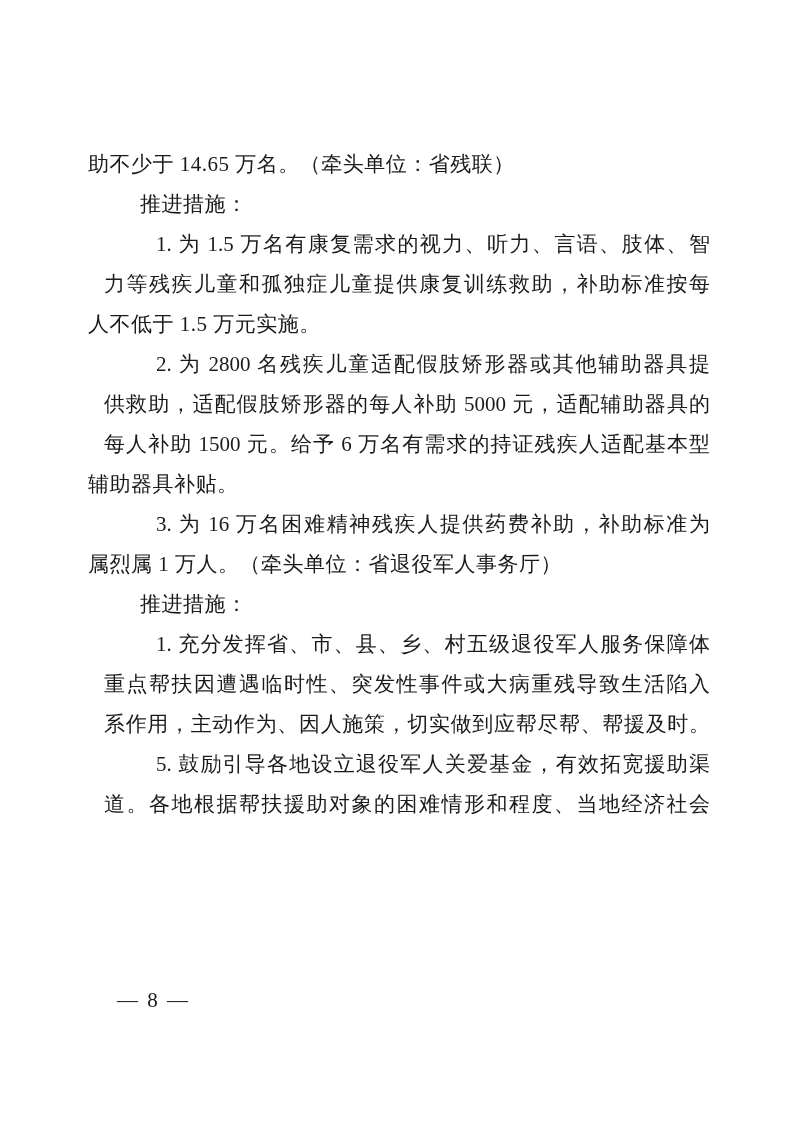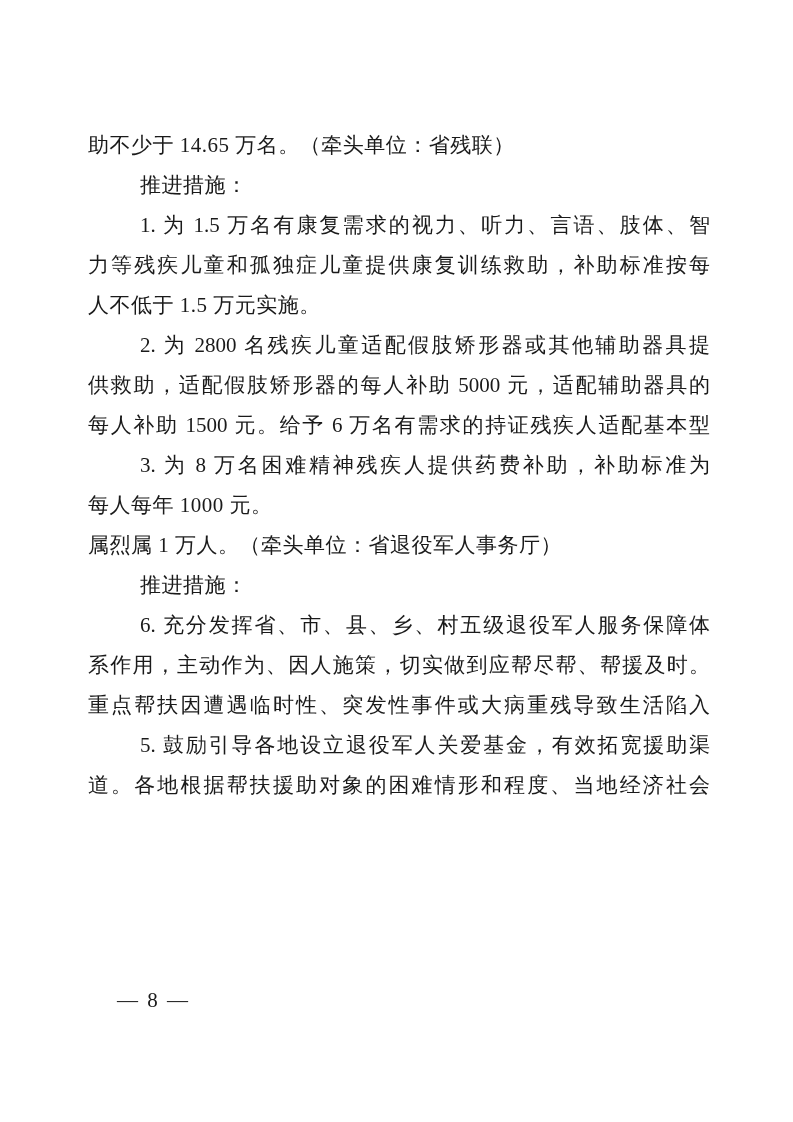--- a/index.html
+++ b/index.html
@@ -12,35 +12,36 @@
     width: 793px;
     height: 1122px;
     background: #ffffff;
     overflow: hidden;
     font-family: "Liberation Serif", "DejaVu Serif", serif;
     color: #1a1a1a;
   }
   .text-block {
     position: absolute;
     left: 88px;
-    top: 125px;
+    top: 144px;
     width: 622px;
   }
   .line {
     height: 40px;
     line-height: 40px;
     font-size: 21px;
     letter-spacing: 0.5px;
     text-align: left;
     overflow: visible;
   }
   .line.stretch {
     text-align: justify;
     text-align-last: justify;
     letter-spacing: 0;
+    margin-left: 16px;
   }
   .line.indent {
     text-indent: 52px;
   }
   .page-footer {
     position: absolute;
     left: 117px;
     top: 986px;
     font-size: 21px;
     line-height: 28px;
@@ -54,24 +55,24 @@
 <div class="page">
   <div class="text-block" id="text-block">
       <div class="line">助不少于 14.65 万名。（牵头单位：省残联）</div>
       <div class="line indent">推进措施：</div>
       <div class="line indent stretch">1. 为 1.5 万名有康复需求的视力、听力、言语、肢体、智</div>
       <div class="line stretch">力等残疾儿童和孤独症儿童提供康复训练救助，补助标准按每</div>
       <div class="line">人不低于 1.5 万元实施。</div>
       <div class="line indent stretch">2. 为 2800 名残疾儿童适配假肢矫形器或其他辅助器具提</div>
       <div class="line stretch">供救助，适配假肢矫形器的每人补助 5000 元，适配辅助器具的</div>
       <div class="line stretch">每人补助 1500 元。给予 6 万名有需求的持证残疾人适配基本型</div>
-      <div class="line indent stretch">3. 为 8 万名困难精神残疾人提供药费补助，补助标准为</div>
-      <div class="line">每人每年 1000 元。</div>
+      <div class="line">辅助器具补贴。</div>
+      <div class="line indent stretch">3. 为 16 万名困难精神残疾人提供药费补助，补助标准为</div>
       <div class="line">属烈属 1 万人。（牵头单位：省退役军人事务厅）</div>
       <div class="line indent">推进措施：</div>
-      <div class="line indent stretch">6. 充分发挥省、市、县、乡、村五级退役军人服务保障体</div>
+      <div class="line indent stretch">1. 充分发挥省、市、县、乡、村五级退役军人服务保障体</div>
+      <div class="line stretch">重点帮扶因遭遇临时性、突发性事件或大病重残导致生活陷入</div>
       <div class="line stretch">系作用，主动作为、因人施策，切实做到应帮尽帮、帮援及时。</div>
-      <div class="line stretch">重点帮扶因遭遇临时性、突发性事件或大病重残导致生活陷入</div>
       <div class="line indent stretch">5. 鼓励引导各地设立退役军人关爱基金，有效拓宽援助渠</div>
       <div class="line stretch">道。各地根据帮扶援助对象的困难情形和程度、当地经济社会</div>
     </div>
   <div class="page-footer">— 8 —</div>
 </div>
 
 </body></html>

